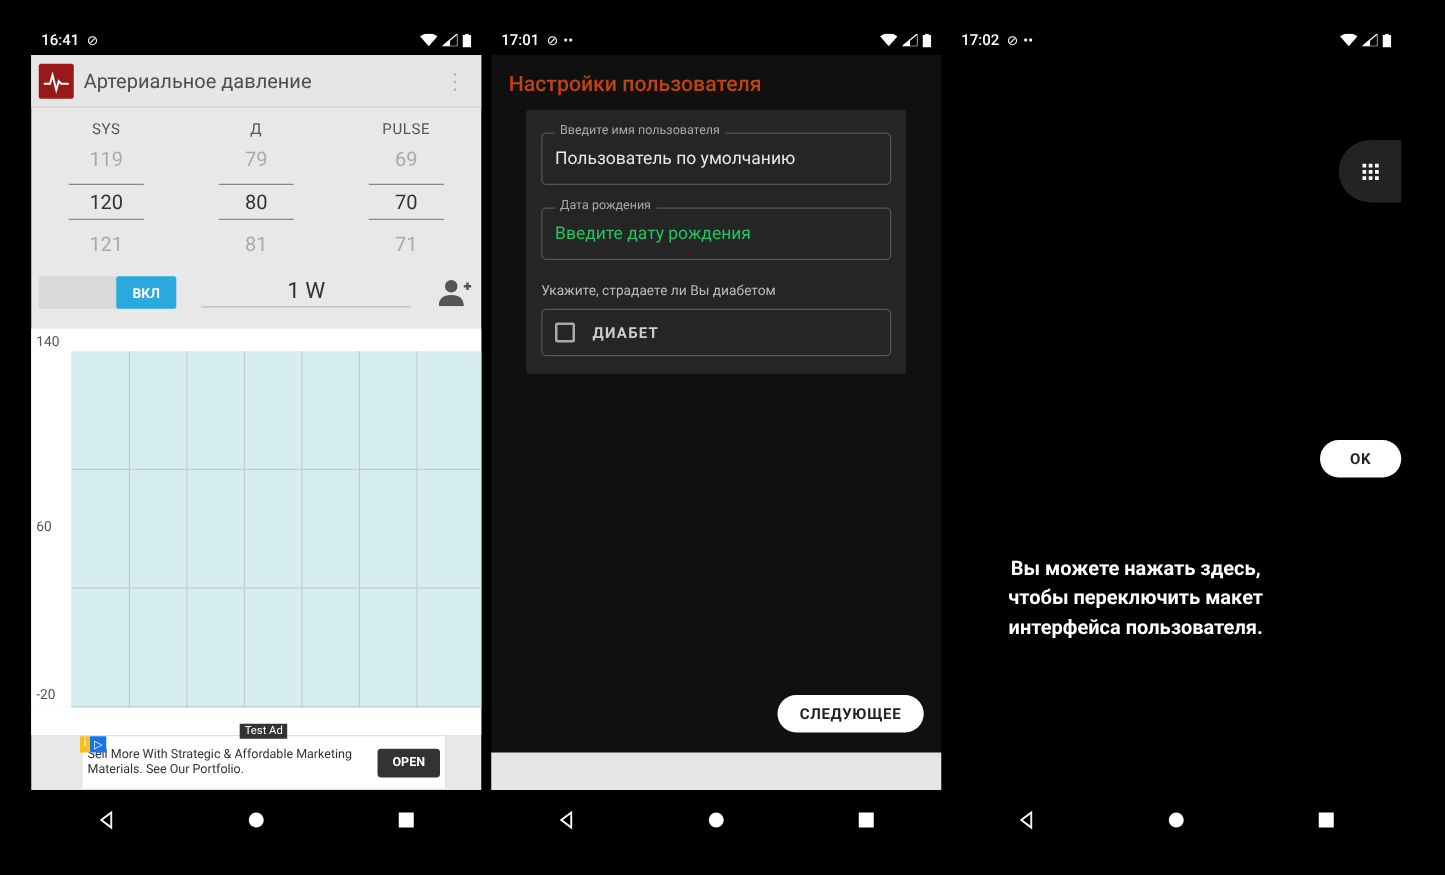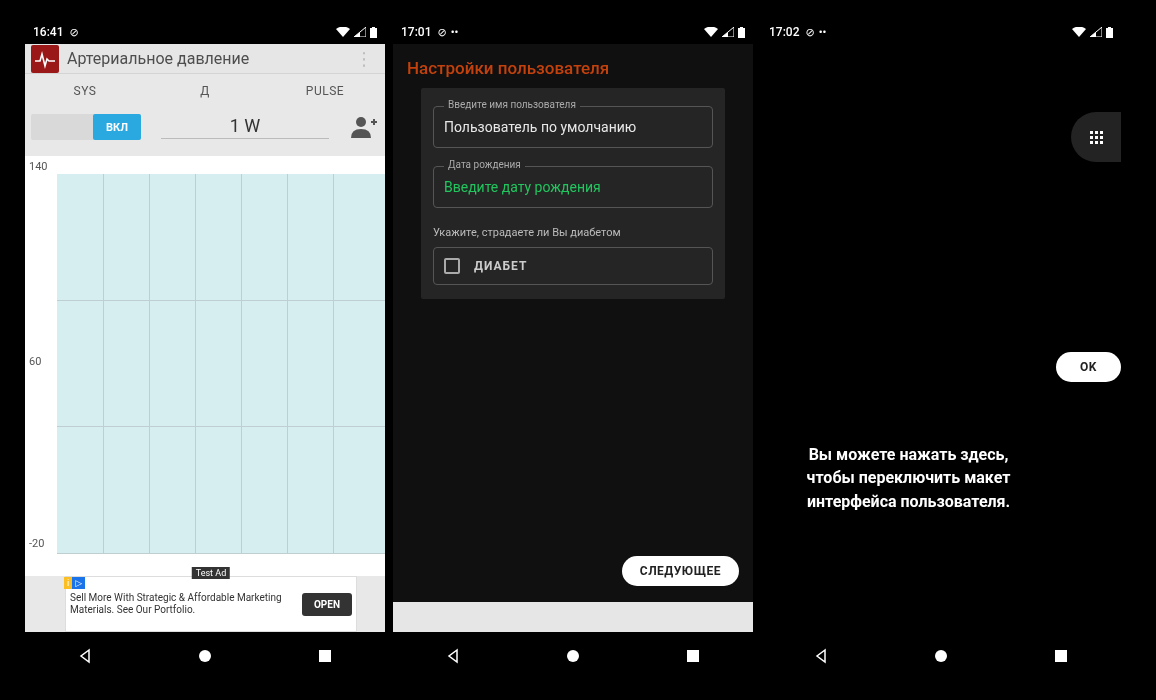--- a/index.html
+++ b/index.html
@@ -42,21 +42,21 @@
     display: flex;
     align-items: center;
     justify-content: space-around;
     color: #fff;
   }
   .nav-back, .nav-home, .nav-recent { width: 28px; height: 28px; display:flex; align-items:center; justify-content:center; }
 
   
   .s1-body { flex: 1; background: #e8e8e8; display: flex; flex-direction: column; }
   .s1-appbar {
-    height: 30px; background: #e6e6e6; display: flex; align-items: center; padding: 0 6px;
+    height: 42px; background: #e6e6e6; display: flex; align-items: center; padding: 0 6px;
     border-bottom: 1px solid #d4d4d4;
   }
   .s1-logo {
     width: 28px; height: 28px; background: #9a1818; border-radius: 2px; margin-right: 8px;
     display:flex; align-items:center; justify-content:center; color:#fff; font-size:10px;
   }
   .s1-title { flex: 1; color: #4e4e4e; font-size: 16px; }
   .s1-more { color:#bbb; font-size:18px; padding:0 6px; }
   .s1-picker-header { display:flex; padding: 10px 0 4px 0; }
   .s1-picker-header > div { flex:1; text-align:center; font-weight:400; color:#555; font-size:12px; letter-spacing: .5px; }
@@ -68,21 +68,21 @@
   .s1-row2 { display:flex; align-items:center; padding:10px 6px 14px 6px; gap:8px; }
   .s1-toggle-track { width: 110px; height: 26px; background: #d9d9d9; position: relative; border-radius: 2px; }
   .s1-toggle-knob { position:absolute; right:0; top:0; height:26px; width:48px; background:#29a9e0; color:#fff; font-size:11px; font-weight:700; display:flex; align-items:center; justify-content:center; border-radius:2px; }
   .s1-range { flex:1; text-align:center; font-size:18px; color:#333; border-bottom:1px solid #bbb; margin:0 12px; padding-bottom:2px; }
   .s1-adduser { width:30px; height:30px; color:#555; display:flex; align-items:center; justify-content:center; }
   .s1-chart-wrap { position:relative; flex:1; background:#ffffff; }
   .s1-ylabel { position:absolute; left:4px; font-size:11px; color:#555; }
   .s1-grid { position:absolute; left:32px; top:18px; right:0; bottom:0; background:#d6eef0; }
   .s1-grid-row { height:33.3%; border-bottom:1px solid #bfcfd1; }
   .s1-grid-col { position:absolute; top:0; bottom:0; border-left:1px solid #bfcfd1; }
-  .s1-ad { height:56px; background:#fff; display:flex; align-items:center; padding:14px 4px; gap:17px; position:relative; border:1px solid #ddd; margin:0 28px 0 40px; }
+  .s1-ad { height:44px; background:#fff; display:flex; align-items:center; padding:14px 4px; gap:17px; position:relative; border:1px solid #ddd; margin:0 28px 0 40px; }
   .s1-ad-badges { position:absolute; top:0; left:-2px; display:flex; }
   .s1-ad-badge { background:#fbbf24; color:#fff; font-size:9px; padding:1px 3px; }
   .s1-ad-badge.blue { background:#1a73e8; }
   .s1-ad-text { font-size:10px; color:#333; line-height:1.2; }
   .s1-ad-label { position:absolute; top:-10px; left:50%; transform:translateX(-50%); background:#333; color:#fff; font-size:9px; padding:1px 4px; }
   .s1-ad-open { margin-left:auto; background:#333; color:#fff; font-size:10px; font-weight:700; padding:6px 12px; border-radius:3px; }
 
   
   .s2-body { flex:1; background:#101010; display:flex; flex-direction:column; }
   .s2-header { padding: 14px 14px 10px 14px; color:#c2410c; font-size:17px; font-weight:500; }
@@ -154,20 +154,37 @@
       </div>
       <div class="s1-title">Артериальное давление</div>
       <div class="s1-more">⋮</div>
     </div>
 
     <div class="s1-picker-header">
       <div>SYS</div>
       <div>Д</div>
       <div>PULSE</div>
     </div>
+    <div class="s1-picker-rows">
+      <div class="s1-col">
+        <div class="s1-val dim">119</div>
+        <div class="s1-val sel">120</div>
+        <div class="s1-val dim">121</div>
+      </div>
+      <div class="s1-col">
+        <div class="s1-val dim">79</div>
+        <div class="s1-val sel">80</div>
+        <div class="s1-val dim">81</div>
+      </div>
+      <div class="s1-col">
+        <div class="s1-val dim">69</div>
+        <div class="s1-val sel">70</div>
+        <div class="s1-val dim">71</div>
+      </div>
+    </div>
 
     <div class="s1-row2">
       <div class="s1-toggle-track">
         <div class="s1-toggle-knob">ВКЛ</div>
       </div>
       <div class="s1-range">1 W</div>
       <div class="s1-adduser">
         <svg width="26" height="22" viewBox="0 0 26 22">
             <circle cx="10" cy="6" r="5" fill="#555"></circle>
             <path d="M0 22 Q0 13 10 13 Q20 13 20 22 Z" fill="#555"></path>

